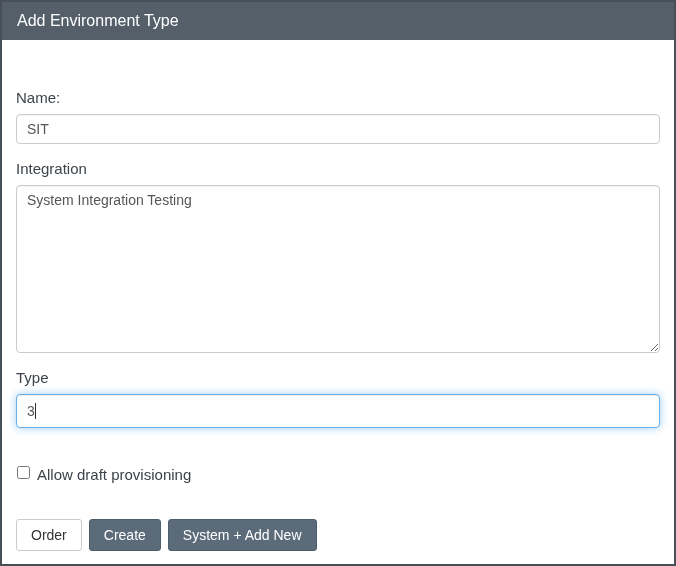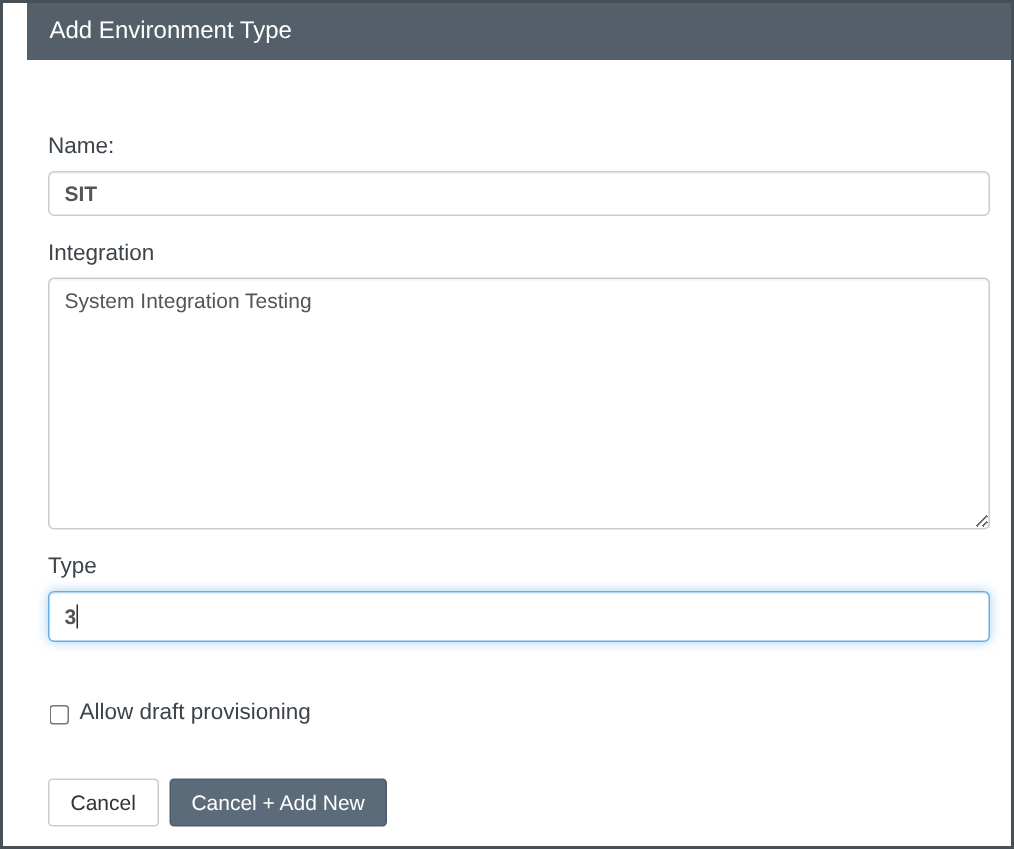--- a/index.html
+++ b/index.html
@@ -9,21 +9,20 @@
     background: #ffffff;
     font-family: "Liberation Sans", sans-serif;
   }
   .dialog {
     width: 676px;
     height: 566px;
     border: 2px solid #474f57;
     background: #ffffff;
     display: flex;
     flex-direction: column;
-    padding-left: 16px;
   }
   .dialog-header {
     background: #545f6a;
     color: #ffffff;
     padding: 10px 15px;
     font-size: 16px;
     font-weight: 400;
     flex: 0 0 auto;
   }
   .dialog-body {
@@ -45,21 +44,21 @@
     font-family: "Liberation Sans", sans-serif;
     font-size: 14px;
     color: #555555;
     background: #ffffff;
     border: 1px solid #cccccc;
     border-radius: 4px;
     padding: 5px 10px;
     outline: none;
     box-shadow: inset 0 1px 1px rgba(0,0,0,0.05);
   }
-  .text-input { height: 30px; font-weight: bold; }
+  .text-input { height: 30px; }
   .textarea {
     height: 168px;
     resize: vertical;
     line-height: 1.4;
   }
   .input-wrap { position: relative; }
   .text-input.focused {
     height: 34px;
     border: 1px solid #66afe9;
     box-shadow: inset 0 1px 1px rgba(0,0,0,0.075), 0 0 8px rgba(102,175,233,0.6);
@@ -69,21 +68,21 @@
     left: 19px;
     top: 50%;
     transform: translateY(-50%);
     width: 1px;
     height: 16px;
     background: #2b2b2b;
   }
   .order-group { margin-bottom: 38px; }
   .checkbox-row {
     display: flex;
-    align-items: flex-end;
+    align-items: flex-start;
     margin-bottom: 2px;
   }
   .checkbox-row input[type="checkbox"] {
     margin: 0 7px 0 1px;
     width: 13px;
     height: 13px;
   }
   .checkbox-row label {
     color: #3c434a;
     font-size: 15px;
@@ -144,17 +143,18 @@
     </div>
 
     <div class="checkbox-row">
       <input type="checkbox" id="allow-draft" style="">
       <label for="allow-draft">Allow draft provisioning</label>
     </div>
 
   </div>
 
   <div class="dialog-footer">
-    <button class="btn btn-default">Cancel</button>
-    <button class="btn btn-primary">Cancel + Add New</button>
+    <button class="btn btn-default">Order</button>
+    <button class="btn btn-primary">Create</button>
+    <button class="btn btn-primary">System + Add New</button>
   </div>
 
 </div>
 
 </body></html>

